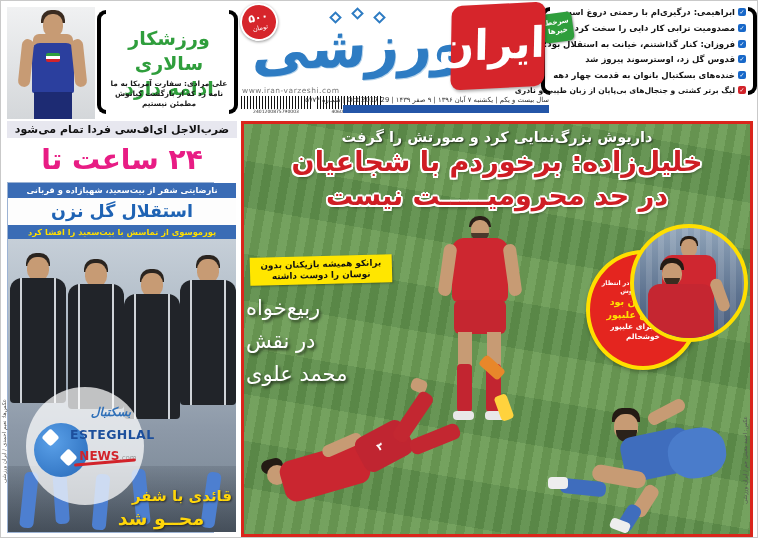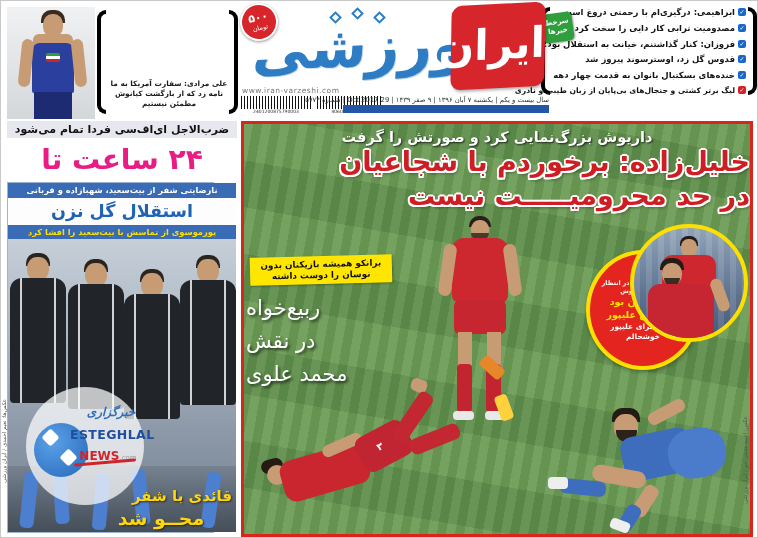--- a/index.html
+++ b/index.html
@@ -65,21 +65,21 @@
   .wm-news i{color:#999;font-size:7px;font-style:normal;}
   .wm-swoosh{position:absolute;left:48px;top:74px;width:62px;height:3px;background:#d2232a;border-radius:3px;transform:rotate(-5deg);}
   .e-ov1{position:absolute;right:4px;top:248px;width:110px;color:#ffd60a;font-size:15px;font-weight:800;text-align:right;text-shadow:1px 1px 2px rgba(30,30,30,.85);}
   .e-ov2{position:absolute;right:20px;top:268px;width:110px;color:#ffd60a;font-size:19px;font-weight:700;text-align:center;text-shadow:1px 1px 2px rgba(30,30,30,.85);}
   .vcredit{font-size:5.5px;color:#555;writing-mode:vertical-rl;transform:rotate(180deg);letter-spacing:.5px;}
   
   .mainp{left:240px;top:120px;width:512px;height:416px;border:3px solid #da251c;overflow:hidden;
     background:repeating-linear-gradient(100deg,rgba(255,255,255,.06) 0 9px,rgba(0,0,0,.06) 9px 18px),
                repeating-linear-gradient(10deg,#6c9c55 0 46px,#5f8f4b 46px 92px);}
   .m-kick{left:0;top:5px;width:100%;text-align:center;color:#fff;font-size:14.5px;font-weight:800;text-shadow:1px 1px 2px rgba(0,0,0,.75);}
-  .m-h{left:0;width:100%;text-align:right;color:#cf1d24;font-weight:800;font-size:27px;
+  .m-h{left:0;width:100%;text-align:center;color:#cf1d24;font-weight:800;font-size:27px;
     text-shadow:-1.5px -1.5px 0 #fff,1.5px -1.5px 0 #fff,-1.5px 1.5px 0 #fff,1.5px 1.5px 0 #fff,0 -1.8px 0 #fff,0 1.8px 0 #fff,-1.8px 0 0 #fff,1.8px 0 0 #fff,2px 3px 3px rgba(0,0,0,.35);}
   .ynote{left:6px;top:132px;width:142px;background:#ffe600;color:#111;font-size:8.8px;font-weight:800;text-align:center;
     line-height:11px;padding:3px 4px;transform:rotate(-1.5deg);box-shadow:1px 1px 2px rgba(0,0,0,.35);}
   .wnote{left:2px;top:168px;width:150px;text-align:left;padding-right:10px;color:#fff;font-size:21px;font-weight:400;line-height:33px;text-shadow:2px 2px 3px rgba(0,0,0,.65);}
   .bubble{left:342px;top:126px;width:114px;height:120px;background:#e4251f;border:4px solid #ffdf00;border-radius:50%;
     display:flex;flex-direction:column;align-items:center;justify-content:center;text-align:center;padding:8px;gap:1px;box-shadow:1px 2px 4px rgba(0,0,0,.3);}
   .bub-s{color:#fff;font-size:6.2px;font-weight:bold;width:84px;line-height:8px;}
   .bub-h{color:#ffe000;font-size:9.5px;font-weight:800;line-height:12px;}
   .bub-q{color:#fff;font-size:7.4px;font-weight:bold;line-height:9px;}
   .pcircle{left:386px;top:100px;width:118px;height:118px;border:4px solid #ffdf00;border-radius:50%;overflow:hidden;
@@ -152,20 +152,24 @@
       <div class="a skin" style="left:36px;top:7px;width:20px;height:23px;border-radius:45%;"></div>
       <div class="a skin" style="left:26px;top:27px;width:40px;height:16px;border-radius:6px;"></div>
       <div class="a" style="left:25px;top:36px;width:42px;height:50px;background:#2b3f9e;border-radius:8px 8px 2px 2px;"></div>
       <div class="a" style="left:39px;top:46px;width:14px;height:9px;background:linear-gradient(#2f9e3c 33%,#fff 33% 66%,#d2232a 66%);border-radius:2px;"></div>
       <div class="a skin" style="left:13px;top:32px;width:12px;height:48px;border-radius:6px;transform:rotate(6deg);"></div>
       <div class="a skin" style="left:66px;top:32px;width:12px;height:48px;border-radius:6px;transform:rotate(-6deg);"></div>
       <div class="a" style="left:27px;top:85px;width:38px;height:27px;background:#1d2b73;"></div>
     </div>
     <div class="brk l green" style="left:90px;top:5px;height:104px;"></div>
     <div class="brk r green" style="left:222px;top:5px;height:104px;"></div>
+    <div class="a w-head">
+      <div>ورزشکار سالاری</div>
+      <div>ادامه دارد</div>
+    </div>
     <div class="a w-sub">علی مرادی: سفارت آمریکا به ما نامه زد که از بازگشت کیانوش مطمئن نیستیم</div>
   </div>
 
   <div class="a afcbar">ضرب‌الاجل ای‌اف‌سی فردا تمام می‌شود</div>
   <div class="a pinkhead">۲۴ ساعت تا فاجعه</div>
 
   <div class="a esec">
     <div class="a e-kick">نارضایتی شفر از بیت‌سعید، شهبازاده و قربانی</div>
     <div class="a e-head">استقلال گل نزن نمی‌خواهد</div>
     <div class="a e-sub">پورموسوی از تماسش با بیت‌سعید را افشا کرد</div>
@@ -195,21 +199,21 @@
         <div class="sock-b" style="left:46px;top:2px;transform:rotate(-4deg);"></div>
         <div class="sock-b" style="left:86px;top:8px;transform:rotate(5deg);"></div>
         <div class="sock-b" style="left:126px;top:3px;transform:rotate(-6deg);"></div>
         <div class="sock-b" style="left:196px;top:6px;transform:rotate(8deg);"></div>
       </div>
       <div class="wm-circle">
         <div class="wm-ball">
           <div class="wm-patch" style="left:10px;top:8px;"></div>
           <div class="wm-patch" style="left:28px;top:28px;"></div>
         </div>
-        <div class="wm-agency">خبرگزاری</div>
+        <div class="wm-agency">بسکتبال</div>
         <div class="wm-name">ESTEGHLAL</div>
         <div class="wm-news">
           <b>NEWS</b><i>.com</i>
         </div>
         <div class="wm-swoosh"></div>
       </div>
       <div class="e-ov1">قائدی با شفر</div>
       <div class="e-ov2">محــو شد</div>
     </div>
   </div>

